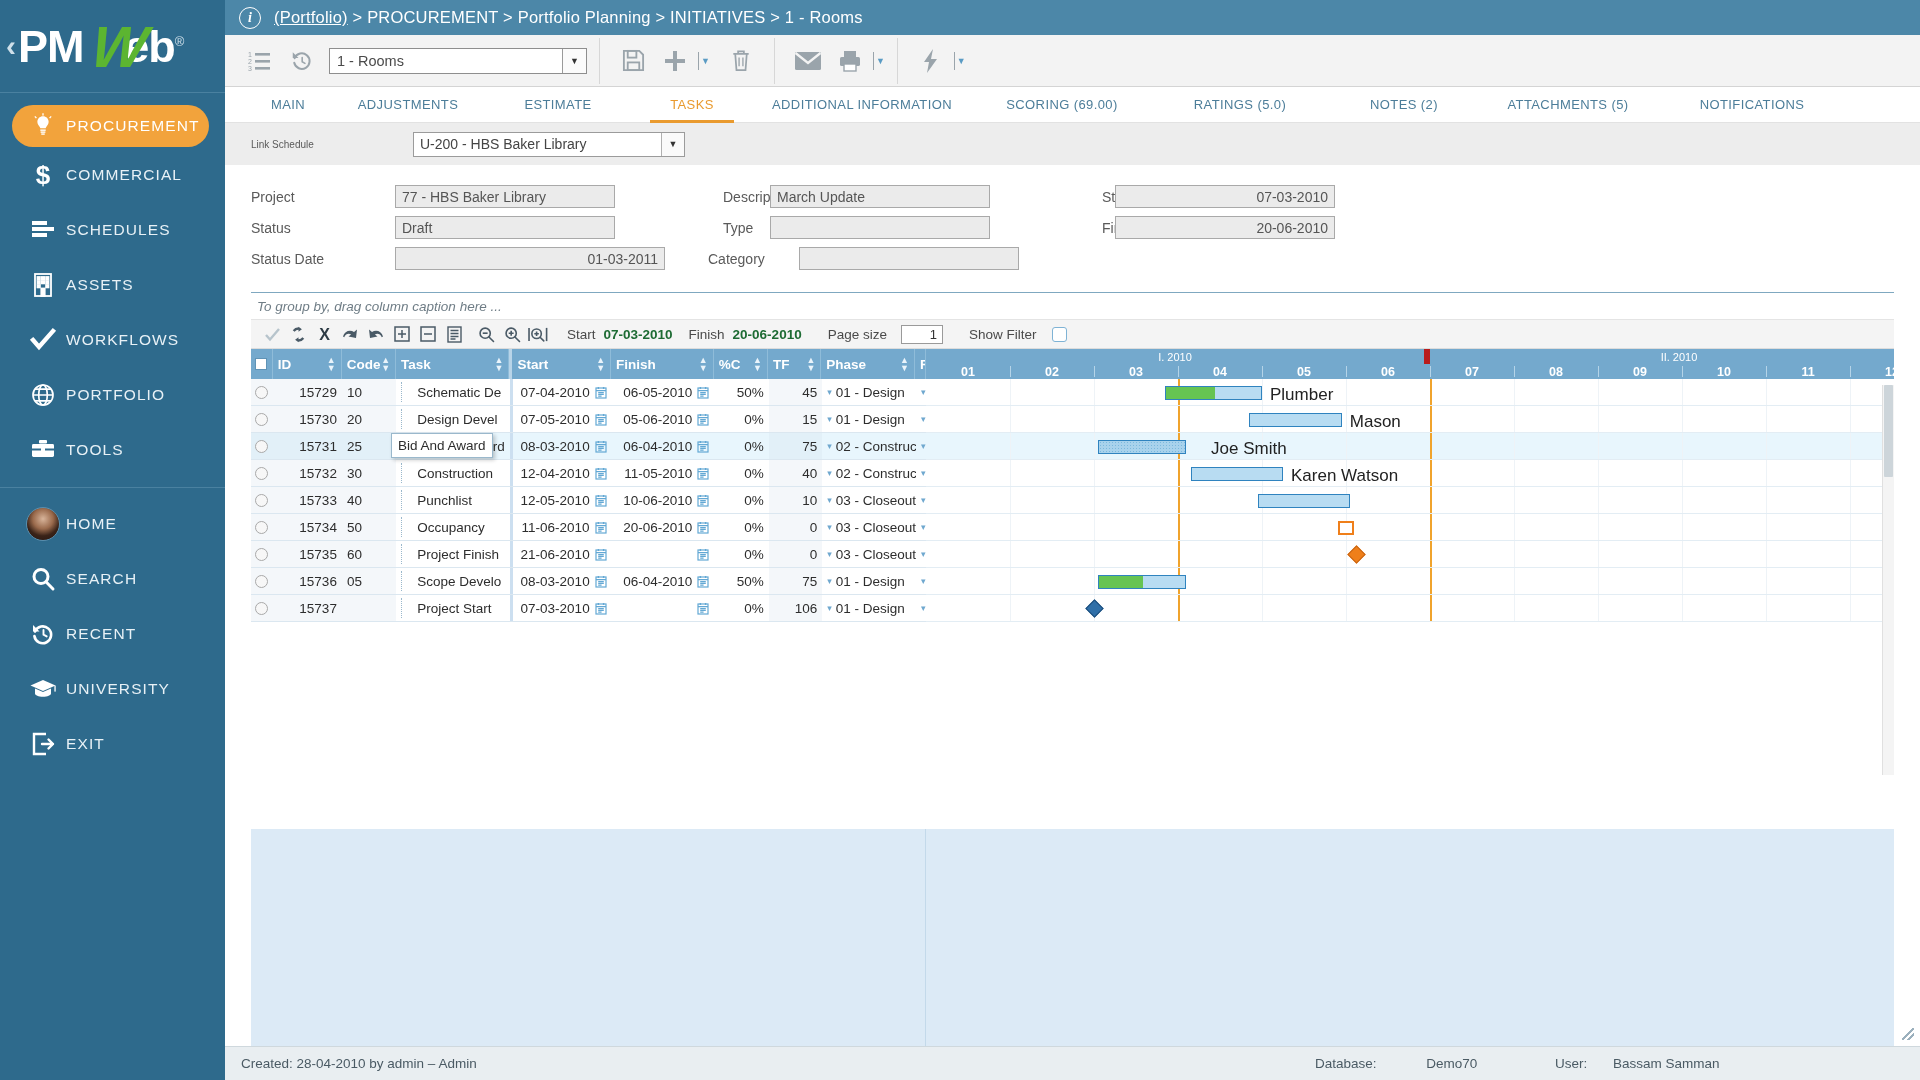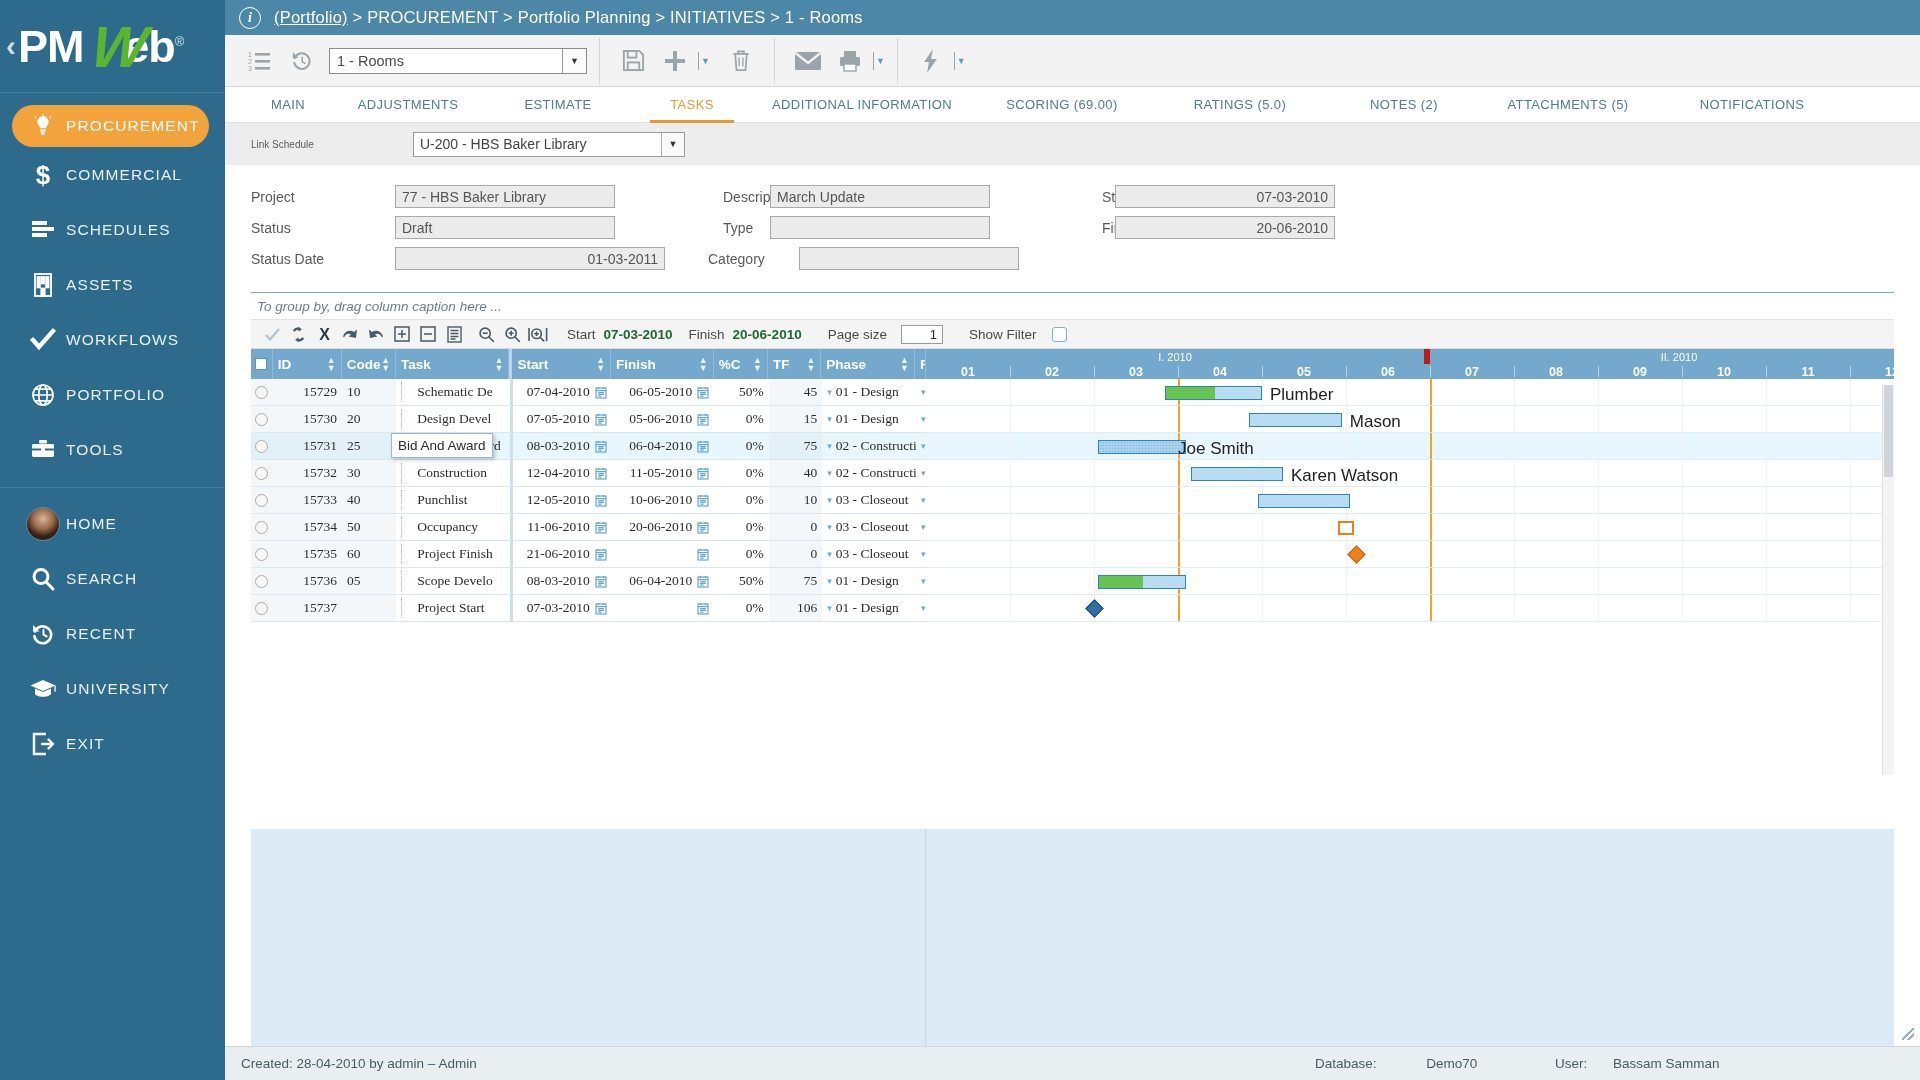--- a/index.html
+++ b/index.html
@@ -179,21 +179,21 @@
   .th {
     display: flex; align-items: center; padding: 0 5px;
     border-right: 1px solid #8fbcd9; position: relative; overflow: hidden;
   }
   .th .sorter { margin-left: auto; font-size: 9px; line-height: 8px; color: #eaf4fb; }
   .hdr-check {
     width: 12px; height: 12px; background: #fff; border: 1px solid #5f93b6;
   }
   .trow {
     height: 27px; display: flex; align-items: stretch; border-bottom: 1px solid #dbe7f0;
-    font-size: 13.5px; color: #2d2d2d; background: #fff; font-family: Liberation Serif, serif;
+    font-size: 13.5px; color: #2d2d2d; background: #fff;
   }
   .trow.sel { background: #e8f6fd; }
   .td {
     display: flex; align-items: center; padding: 0 5px; overflow: hidden;
     white-space: nowrap;
   }
   .td.right { justify-content: flex-end; }
   .td.shade { background: #f4f7fa; }
   .trow.sel .td.shade { background: #e2f0f8; }
   .radio-cell {
@@ -1082,21 +1082,21 @@
                 <div class="vline" style="left:588px"></div>
                 <div class="vline" style="left:672px"></div>
                 <div class="vline" style="left:756px"></div>
                 <div class="vline" style="left:840px"></div>
                 <div class="vline" style="left:924px"></div>
                 <div class="vline major" style="left:252px"></div>
                 <div class="vline major" style="left:504px"></div>
                 <div class="bar" style="left:172.2px;width:88.19999999999999px;background:#a8d2ec">
                   <span class="bar-dots"></span>
                 </div>
-                <div class="bar-lbl" style="left:252px">Joe Smith</div>
+                <div class="bar-lbl" style="left:285px">Joe Smith</div>
               </div>
               <div class="grow">
                 <div class="vline" style="left:84px"></div>
                 <div class="vline" style="left:168px"></div>
                 <div class="vline" style="left:252px"></div>
                 <div class="vline" style="left:336px"></div>
                 <div class="vline" style="left:420px"></div>
                 <div class="vline" style="left:504px"></div>
                 <div class="vline" style="left:588px"></div>
                 <div class="vline" style="left:672px"></div>

